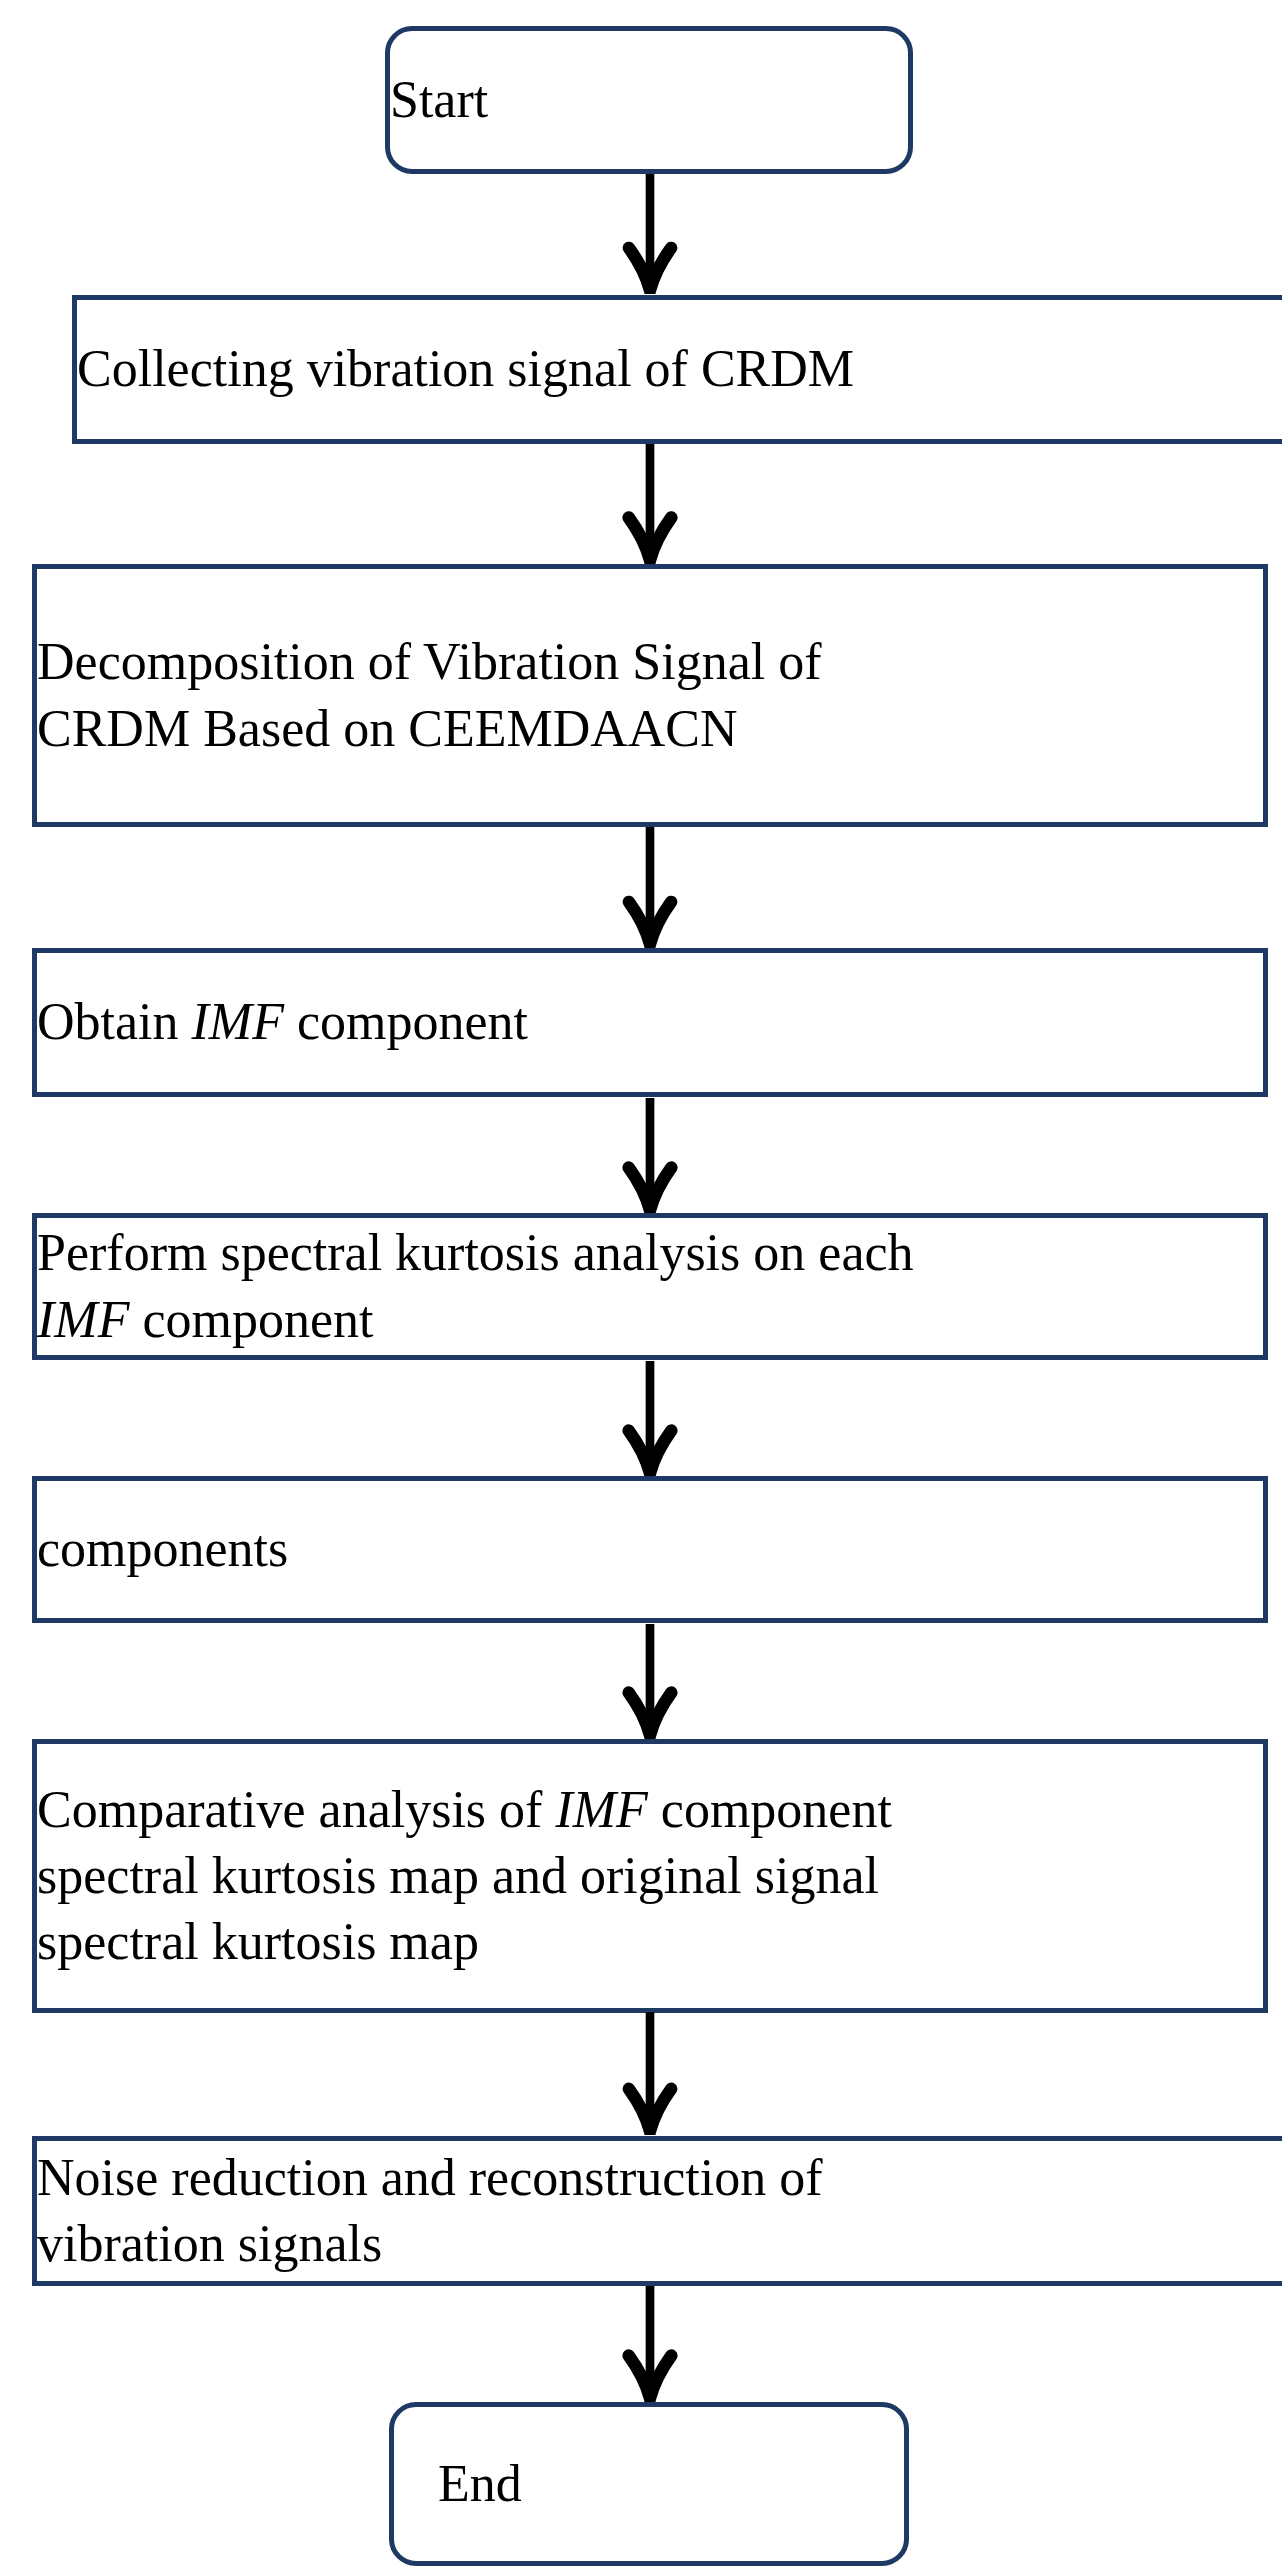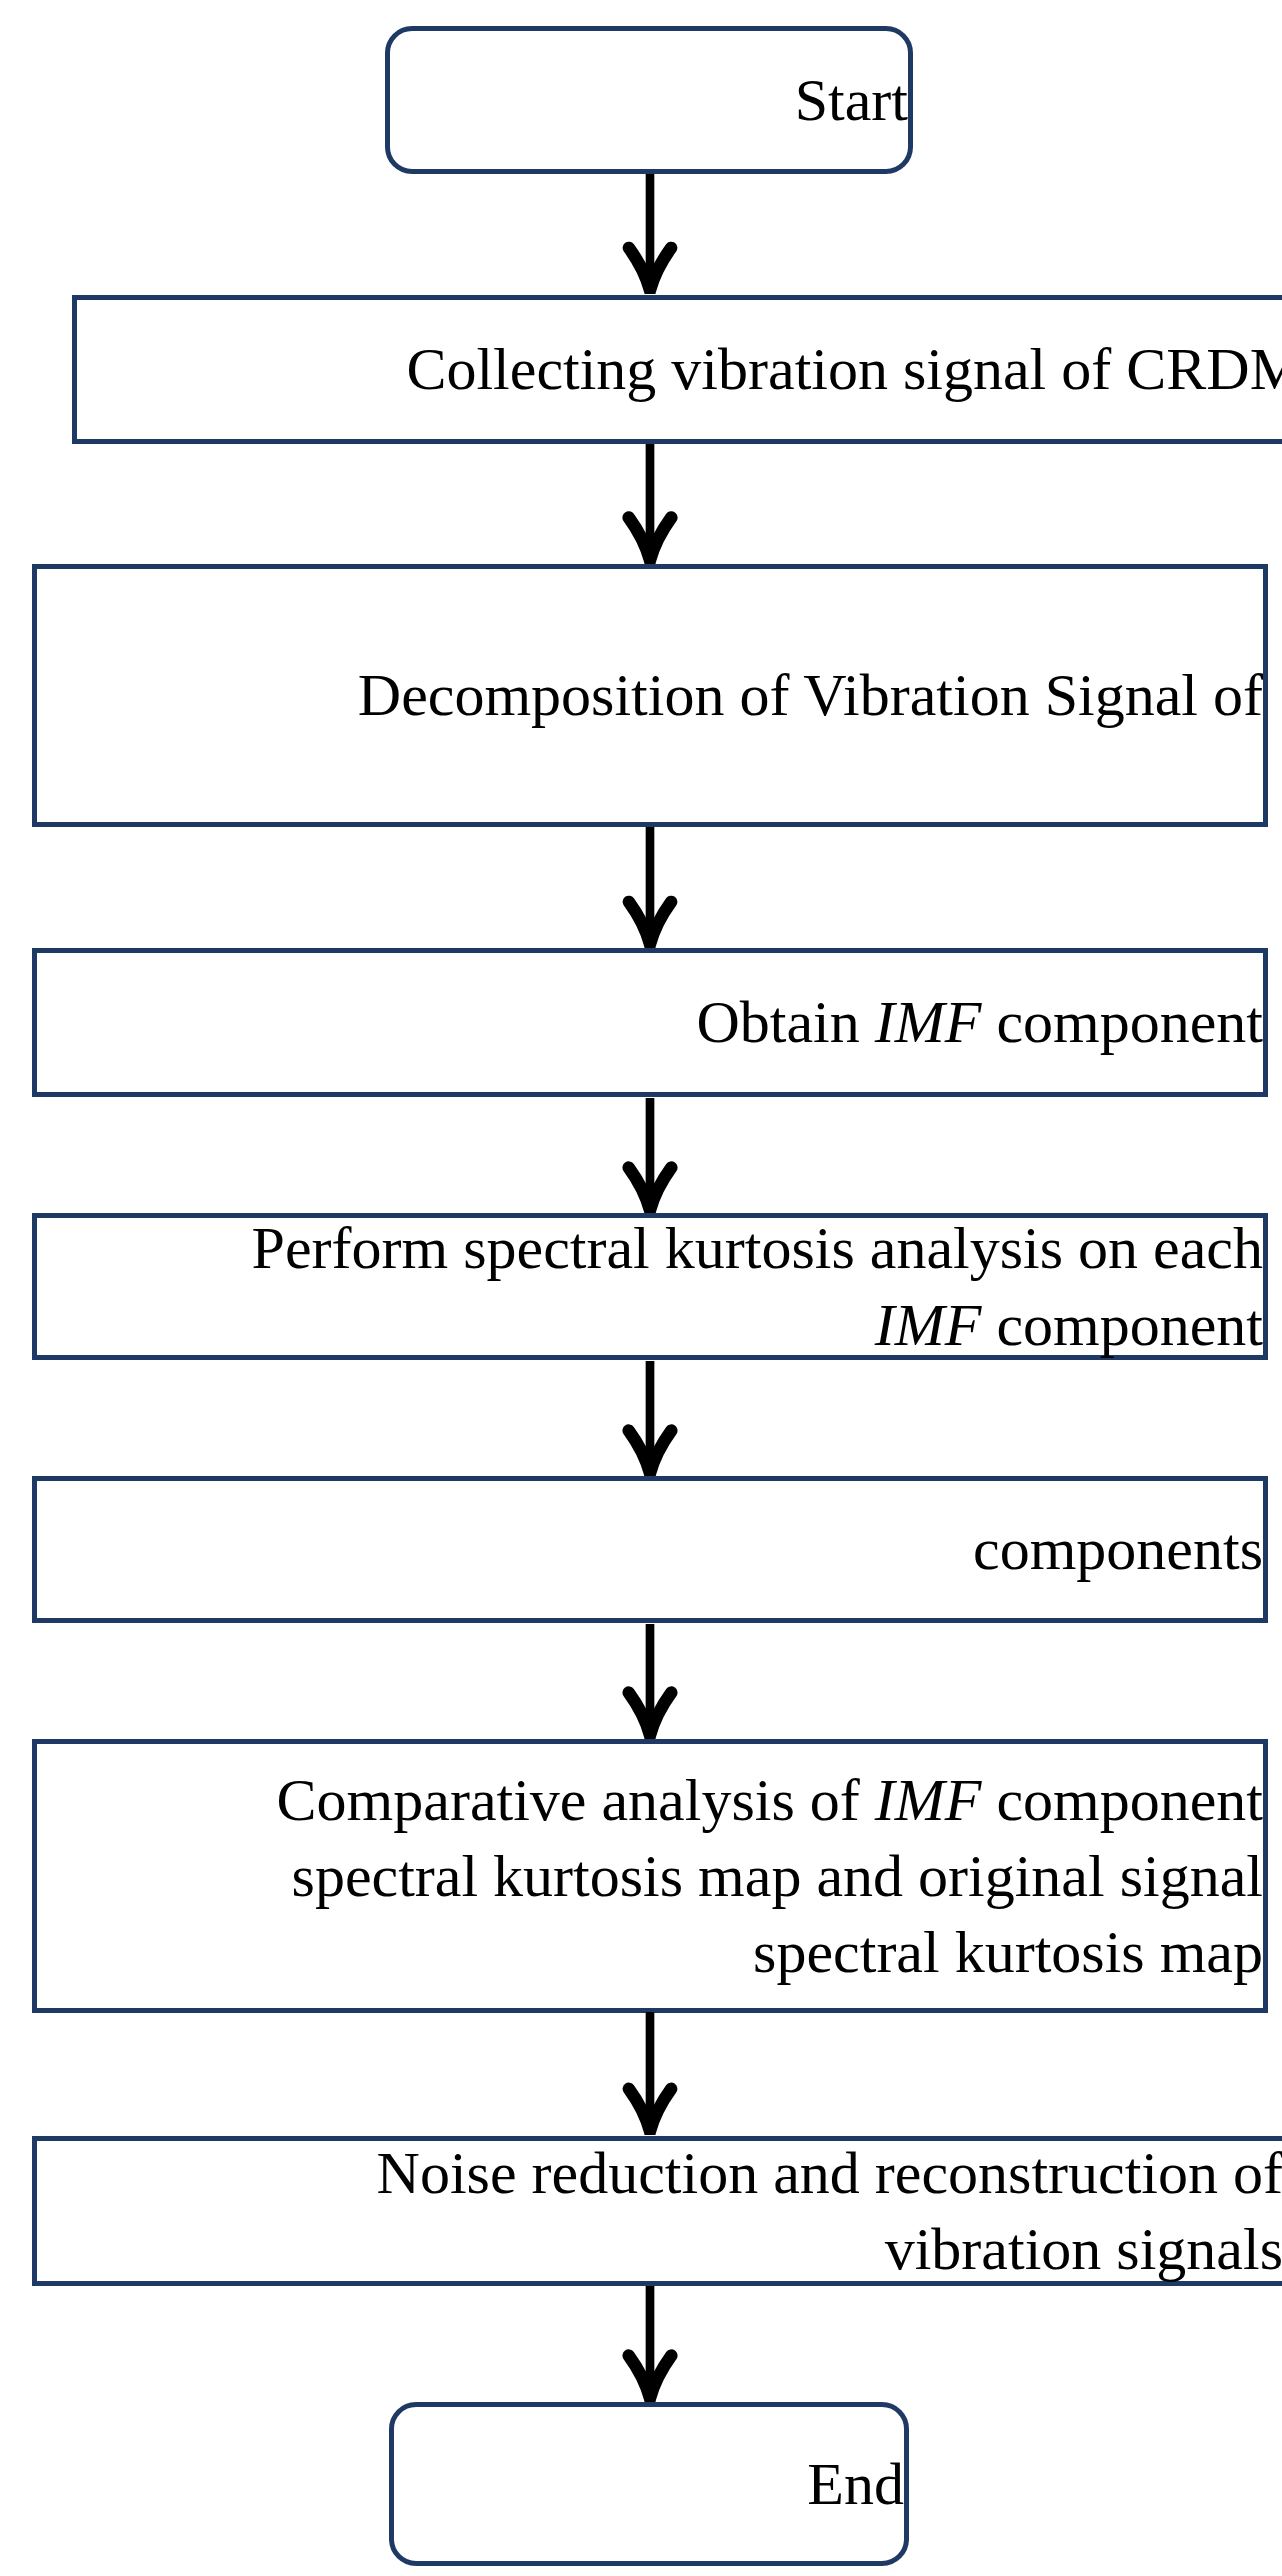--- a/index.html
+++ b/index.html
@@ -16,22 +16,22 @@
   .node {
     position: absolute;
     display: flex;
     align-items: center;
     justify-content: center;
     background: var(--bg);
     color: var(--ink);
   }
   .node .label {
     width: 100%;
-    text-align: right;
-    font-size: 60px;
+    text-align: left;
+    font-size: 52px;
     line-height: 1.27;
     white-space: nowrap;
   }
   .process { border: 5.8px solid var(--navy); }
   .terminal { border: 5.8px solid var(--navy); border-radius: 27px; }
   .arrow { position: absolute; left: 619px; width: 62px; }
   .arrow line, .arrow path { stroke: var(--arrow); fill: none; }
   .arrow line { stroke-width: 9; }
   .arrow path { stroke-width: 13; stroke-linecap: round; }
 </style>
@@ -58,20 +58,21 @@
   </div>
 
   <svg class="arrow" style="top:444px; height:120px;" width="62" height="120" viewBox="0 0 64 124">
     <line x1="32" y1="0" x2="32" y2="118"></line>
     <path d="M10 76 Q26 98 32 120 Q38 98 54 76"></path>
   </svg>
 
   <div class="node process" style="left:32px; top:564px; width:1236px; height:263px;">
     <div class="label">
         <div class="line"><span>Decomposition of Vibration Signal of</span></div>
+        <div class="line"><span>CRDM Based on CEEMDAACN</span></div>
       </div>
   </div>
 
   <svg class="arrow" style="top:827px; height:121px;" width="62" height="121" viewBox="0 0 64 126">
     <line x1="32" y1="0" x2="32" y2="120"></line>
     <path d="M10 78 Q26 100 32 122 Q38 100 54 78"></path>
   </svg>
 
   <div class="node process" style="left:32px; top:948px; width:1236px; height:149px;">
     <div class="label">

